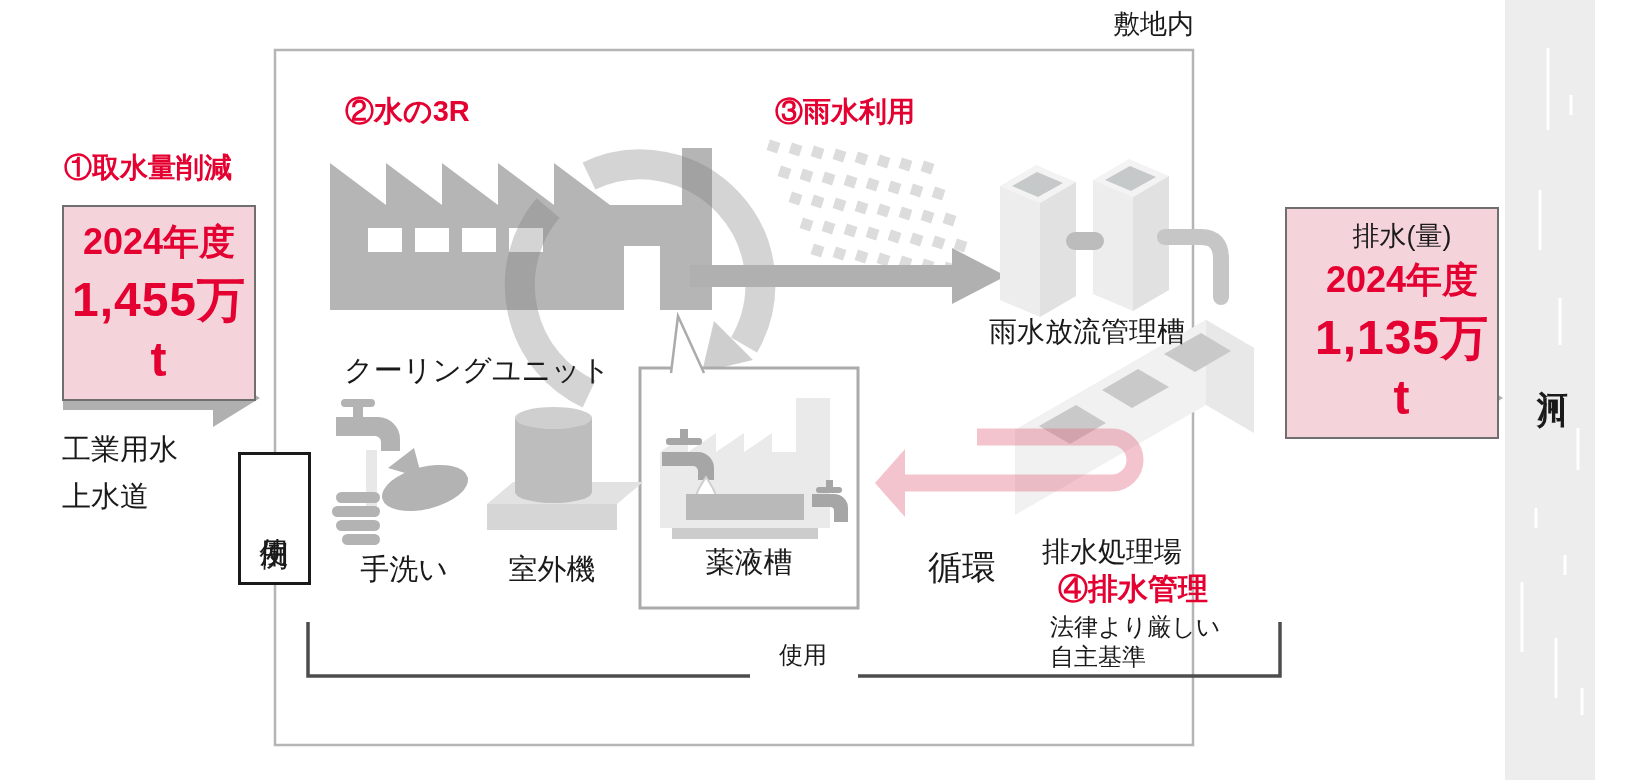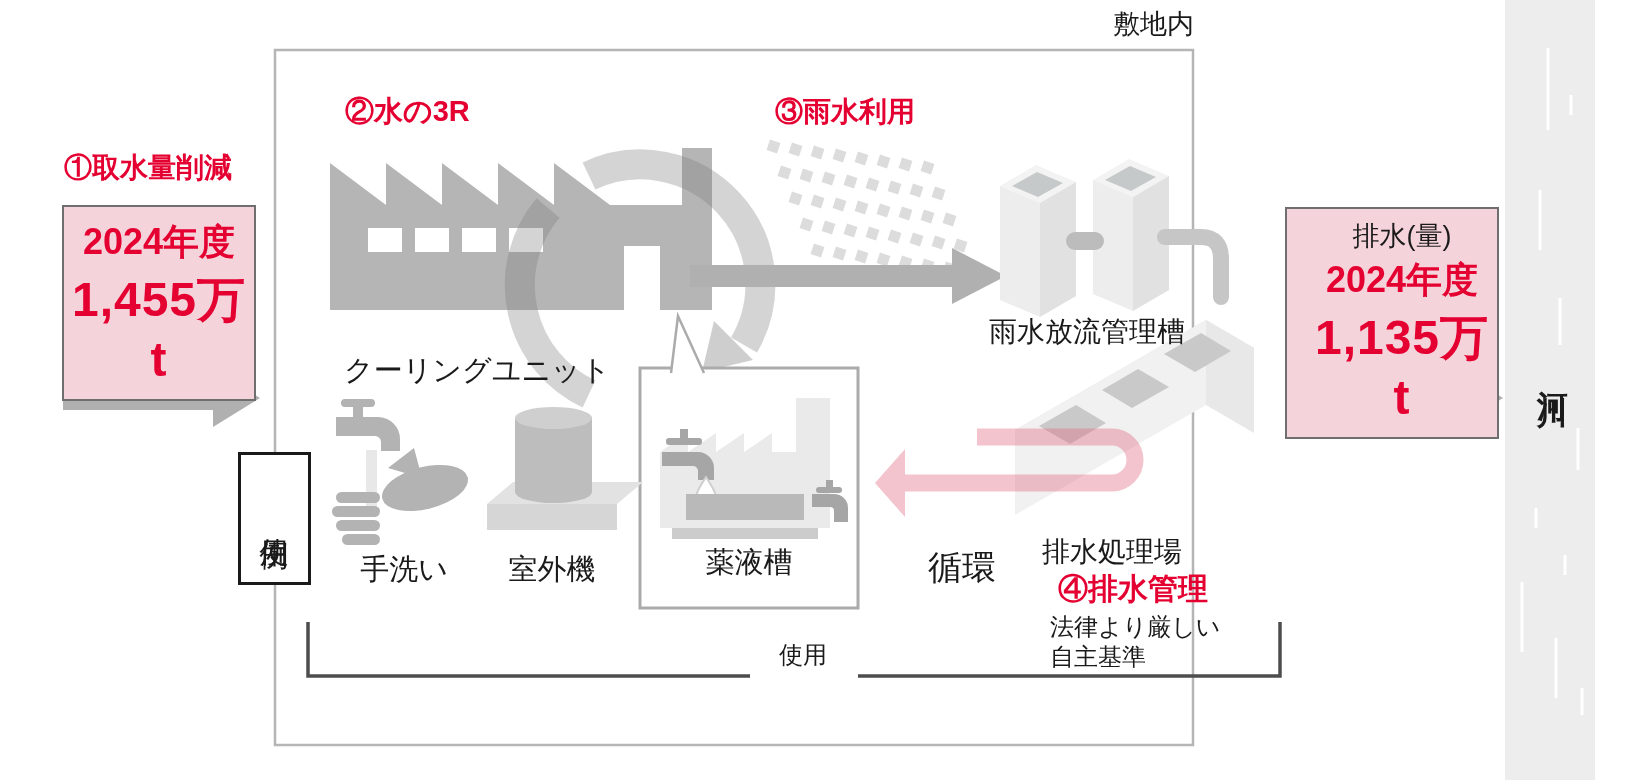--- a/index.html
+++ b/index.html
@@ -194,20 +194,24 @@
     <path d="M308,622 V676 H750 M858,676 H1280 V622" stroke="#4d4d4d" stroke-width="3.5" fill="none"></path>
   </svg>
 
   <div class="txt step" style="left:64px;top:150px;">①取水量削減</div>
 
   <div class="pinkbox" style="left:62px;top:205px;">
     <div class="y">2024年度</div>
     <div class="v">1,455万t</div>
   </div>
 
+  <div class="txt lbl" style="left:62px;top:426px;line-height:47px;">
+    <div>工業用水</div>
+    <div>上水道</div>
+  </div>
 
   <div class="uex">
     <span class="vert" style="font-size:29px;letter-spacing:2px;">使用例</span>
   </div>
 
   <div class="txt step" style="left:345px;top:93px;font-size:29px;">②水の3R</div>
   <div class="txt step" style="left:775px;top:94px;font-size:28px;">③雨水利用</div>
 
   <div class="txt lbl" style="left:344px;top:355px;font-family:Liberation Mono, monospace;">クーリングユニット</div>
 

